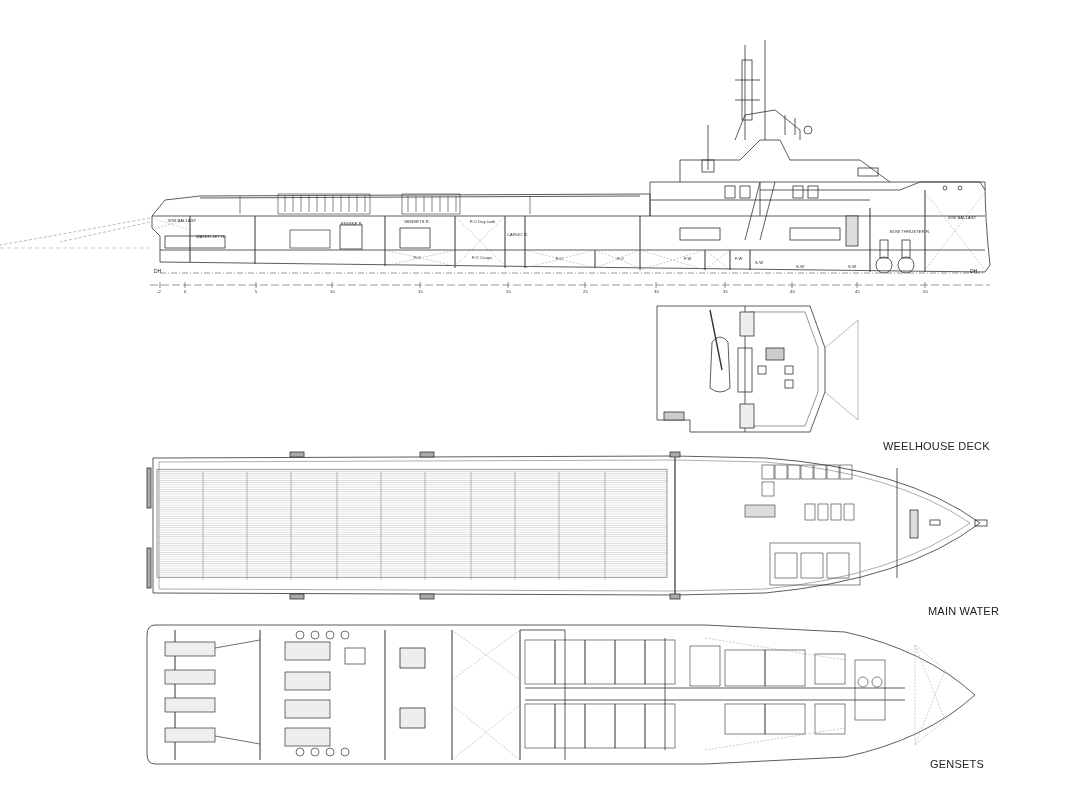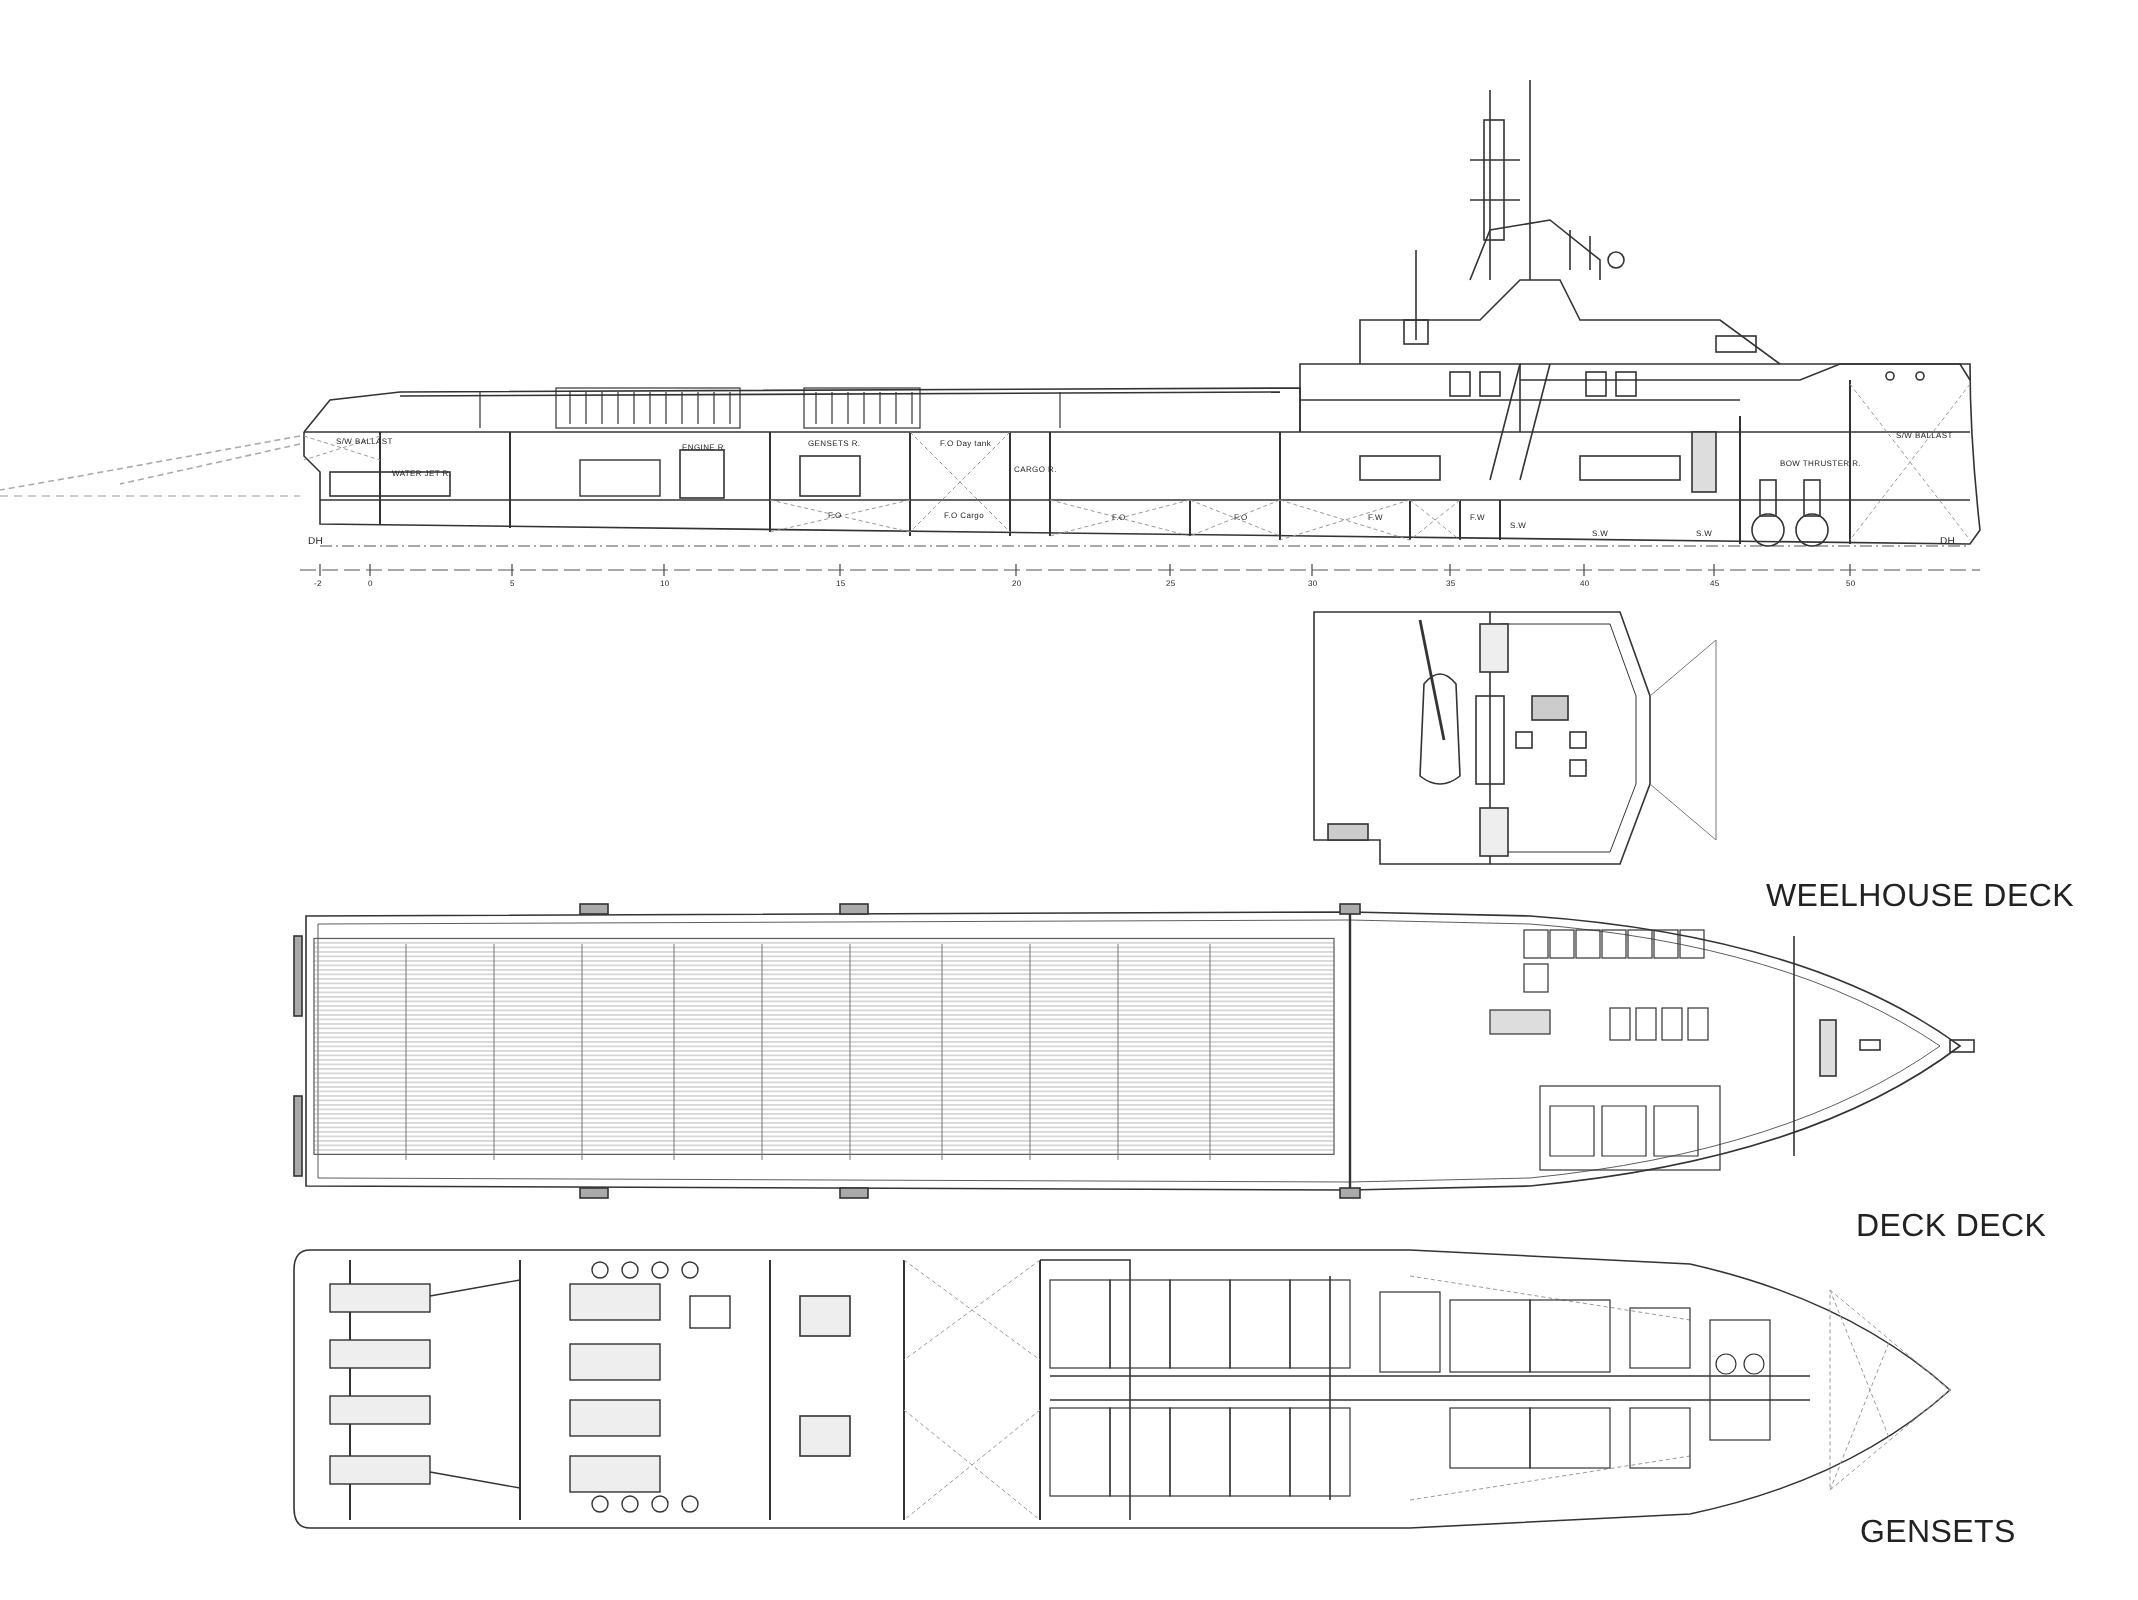--- a/index.html
+++ b/index.html
@@ -1,19 +1,19 @@
 <!DOCTYPE html>
 <html><head>
 <meta charset="utf-8">
 <style>
   html,body{margin:0;padding:0;background:#ffffff;}
   body{width:1069px;height:800px;position:relative;overflow:hidden;font-family:"Liberation Sans",sans-serif;color:#222;}
   .view{position:absolute;}
   .view svg{display:block;}
-  .view-label{position:absolute;font-family:"Liberation Sans",sans-serif;font-size:16px;color:#222;letter-spacing:0.2px;white-space:nowrap;}
+  .view-label{position:absolute;font-family:"Liberation Sans",sans-serif;font-size:11px;color:#222;letter-spacing:0.2px;white-space:nowrap;}
 </style>
 </head>
 <body>
 
 <div class="view" style="left:0;top:0;width:1069px;height:300px;">
   <svg width="1069" height="300" viewBox="0 0 1069 300">
     <g fill="none" stroke="#333" stroke-width="0.8">
 
       <path d="M150 218 L40 238 L0 245" stroke="#aaa" stroke-dasharray="3,2"></path>
       <path d="M150 222 L60 242" stroke="#aaa" stroke-dasharray="3,2"></path>
@@ -265,21 +265,21 @@
         <path d="M682 105 L704 105 L704 130 L682 130 Z"></path>
       </g>
 
       <line x1="752" y1="20" x2="752" y2="130"></line>
       <rect x="765" y="62" width="8" height="28" fill="#ddd"></rect>
       <rect x="785" y="72" width="10" height="5"></rect>
       <rect x="830" y="72" width="12" height="6"></rect>
     </g>
   </svg>
 </div>
-<span class="view-label" style="left:928px;top:605px;">DECK DECK</span>
+<span class="view-label" style="left:928px;top:605px;">MAIN WATER</span>
 
 <div class="view" style="left:145px;top:620px;width:850px;height:150px;">
   <svg width="850" height="150" viewBox="0 0 850 150">
     <g fill="none" stroke="#333" stroke-width="0.8">
 
       <path d="M10 5 L560 5 L700 12 Q780 30 830 75 Q780 120 700 137 L560 144 L10 144 Q2 144 2 134 L2 15 Q2 5 10 5 Z" stroke-dasharray="0"></path>
       <path d="M30 10 L30 140 M115 10 L115 140 M240 10 L240 140 M307 10 L307 140 M375 10 L375 140" stroke-width="1"></path>
       <path d="M375 10 L420 10 L420 140 M520 18 L520 130" stroke-width="0.8"></path>
 
       <g stroke-width="0.7">

